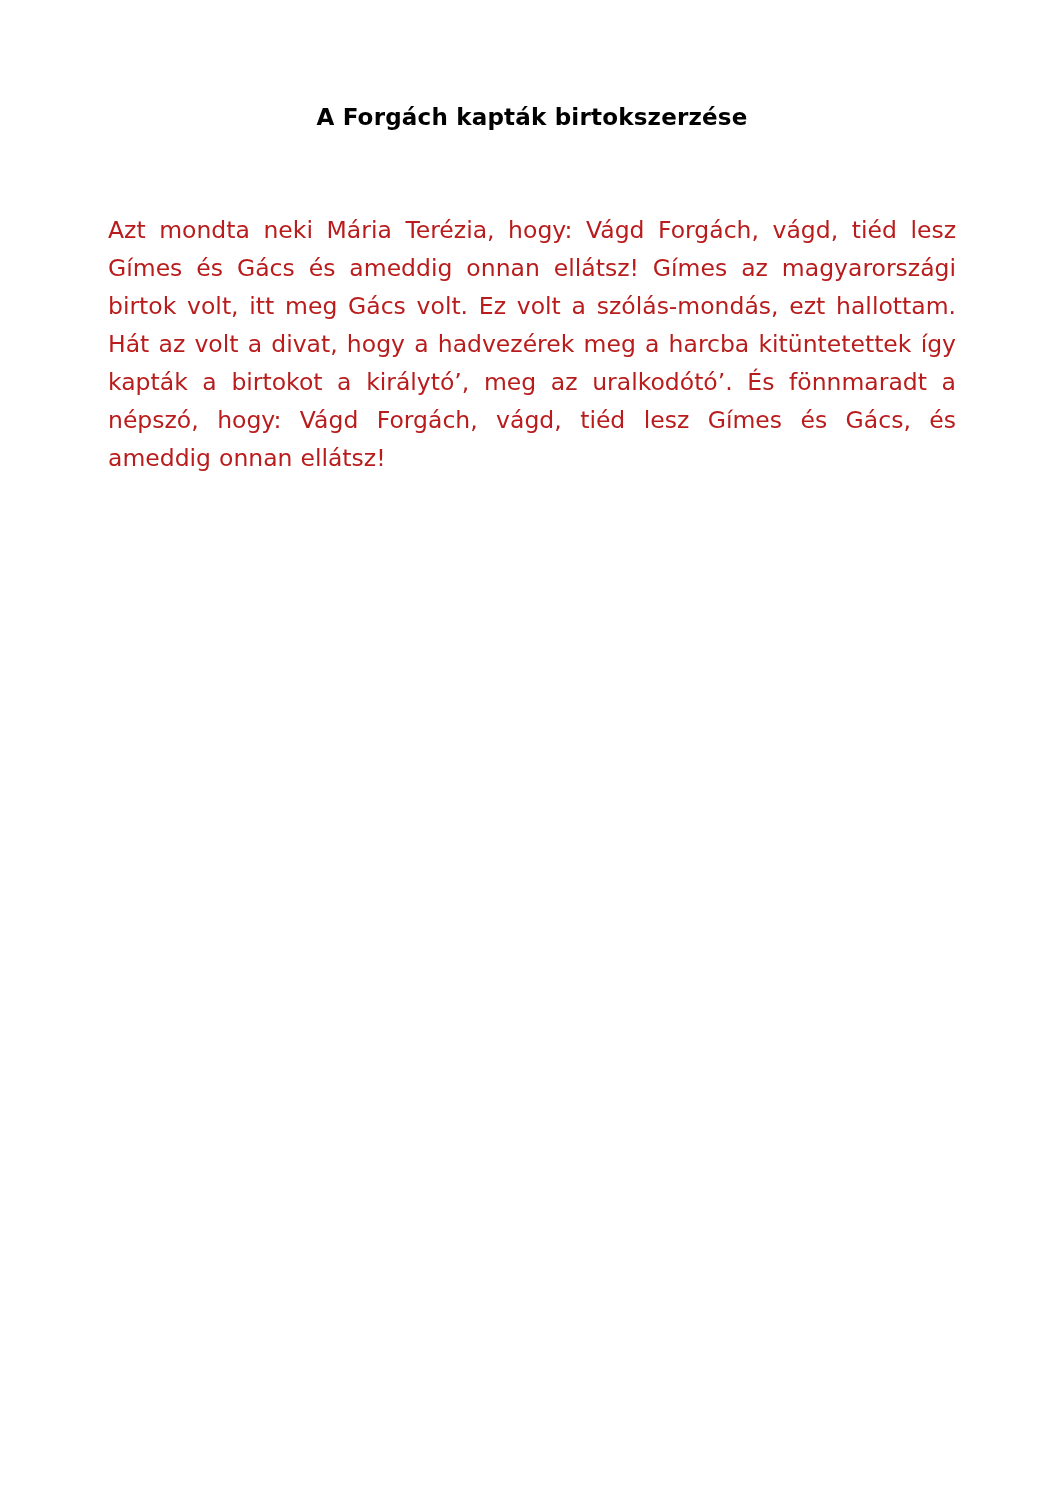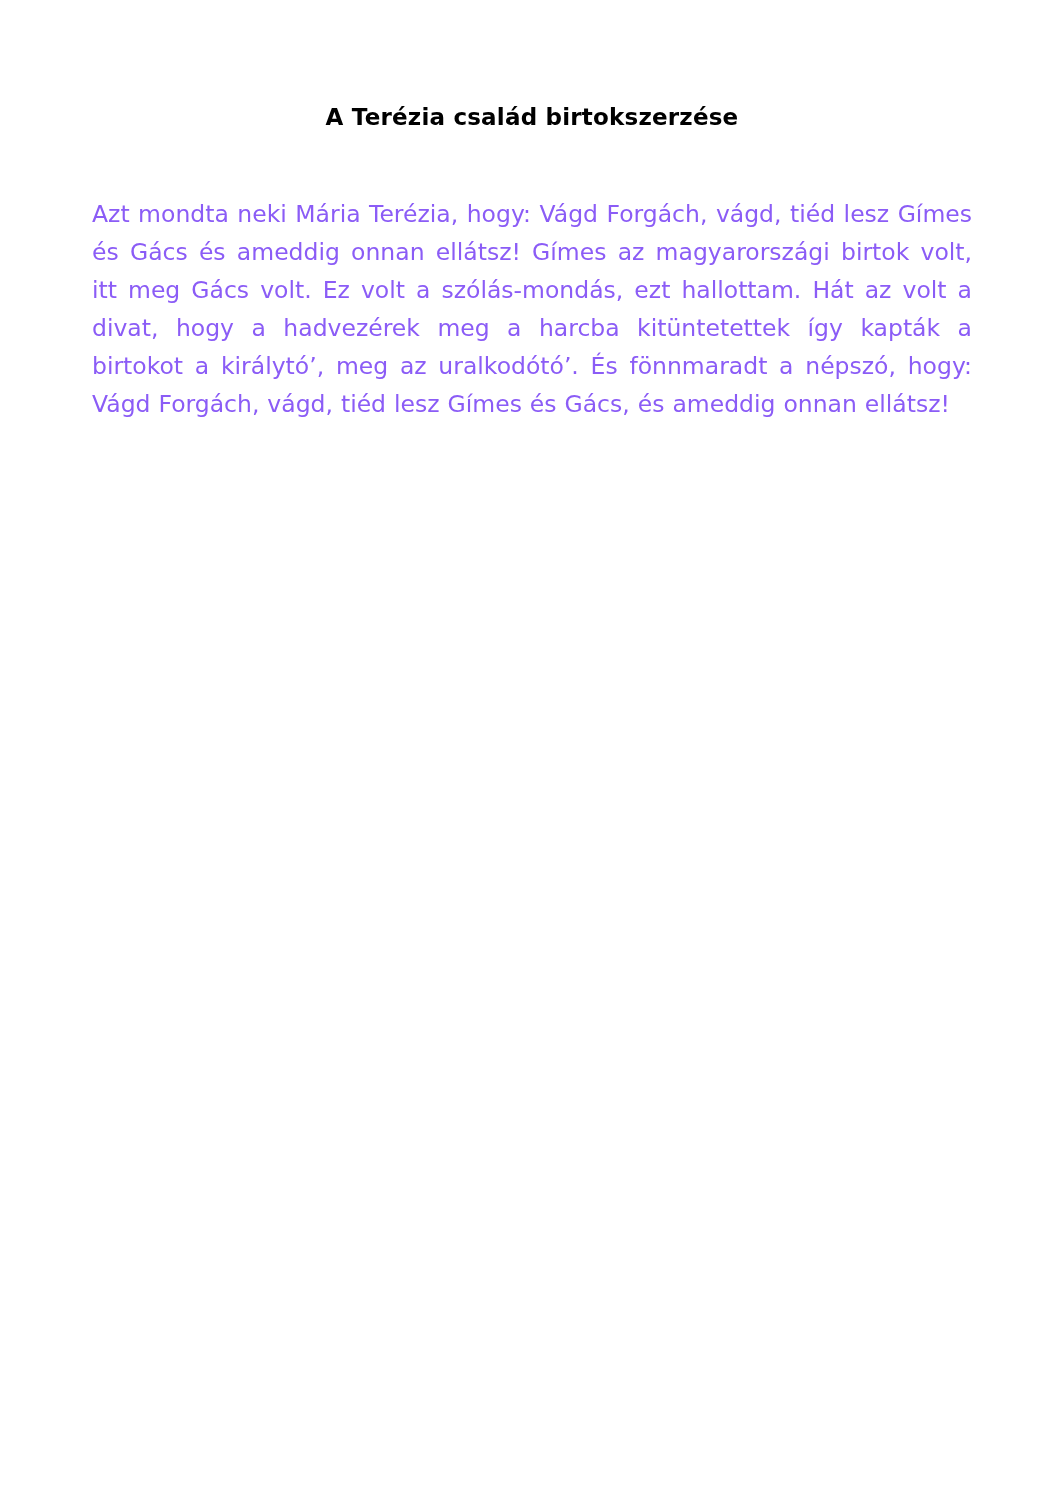--- a/index.html
+++ b/index.html
@@ -35,33 +35,33 @@
     line-height: 1.3;
     color: #000000;
   }
   .body-block {
     position: absolute;
     left: 92px;
     top: 195px;
     width: 880px;
   }
   .body-paragraph {
-    margin: 0;
+    margin: 16px;
     font-size: 23.5px;
     line-height: 1.62;
     text-align: justify;
     text-justify: inter-word;
-    color: #8b5cf6;
+    color: #b91c1c;
     word-spacing: 0.5px;
   }
 </style>
 </head>
 <body>
 
 <div class="page">
 
-  <h1 class="doc-title">A Terézia család birtokszerzése</h1>
+  <h1 class="doc-title">A Forgách kapták birtokszerzése</h1>
 
   <div class="body-block">
     <p class="body-paragraph">Azt mondta neki Mária Terézia, hogy: Vágd Forgách, vágd, tiéd lesz Gímes és Gács és ameddig onnan ellátsz! Gímes az magyarországi birtok volt, itt meg Gács volt. Ez volt a szólás-mondás, ezt hallottam. Hát az volt a divat, hogy a hadvezérek meg a harcba kitüntetettek így kapták a birtokot a királytó’, meg az uralkodótó’. És fönnmaradt a népszó, hogy: Vágd Forgách, vágd, tiéd lesz Gímes és Gács, és ameddig onnan ellátsz!</p>
   </div>
 
 </div>
 
 </body></html>

